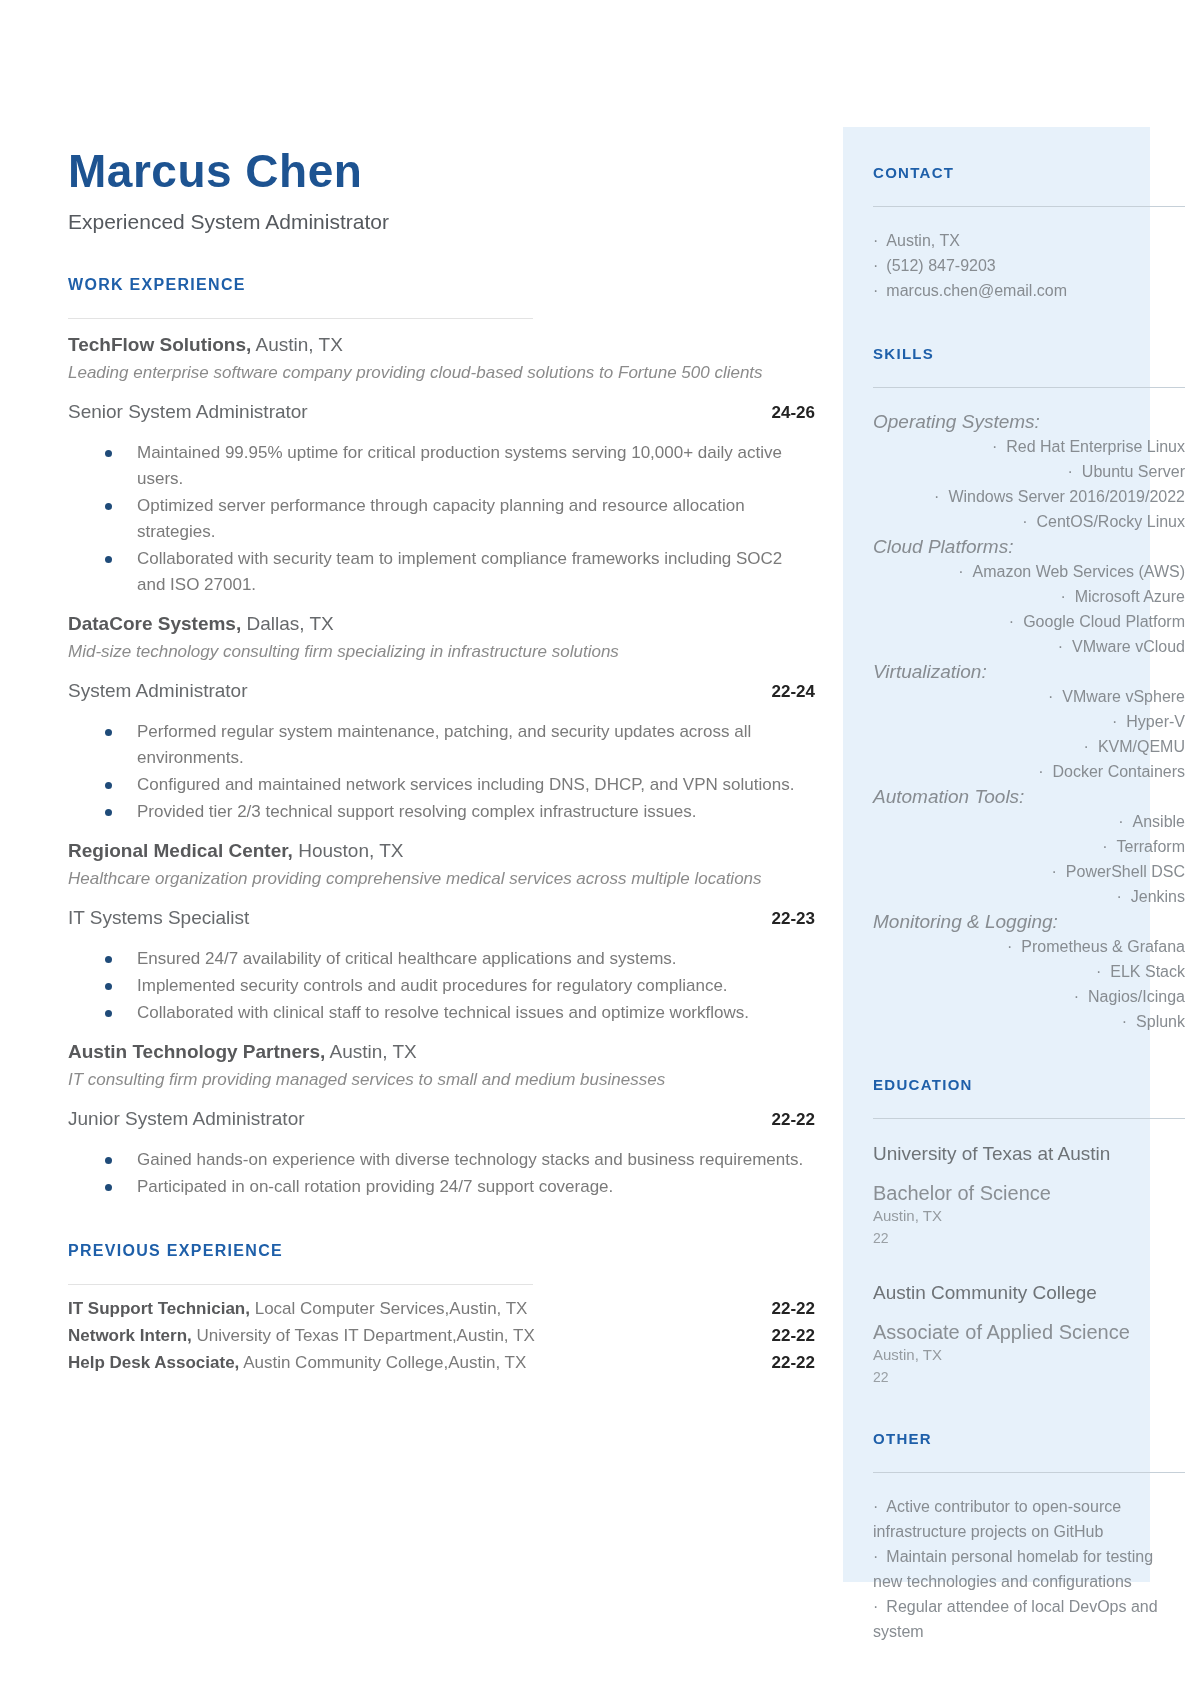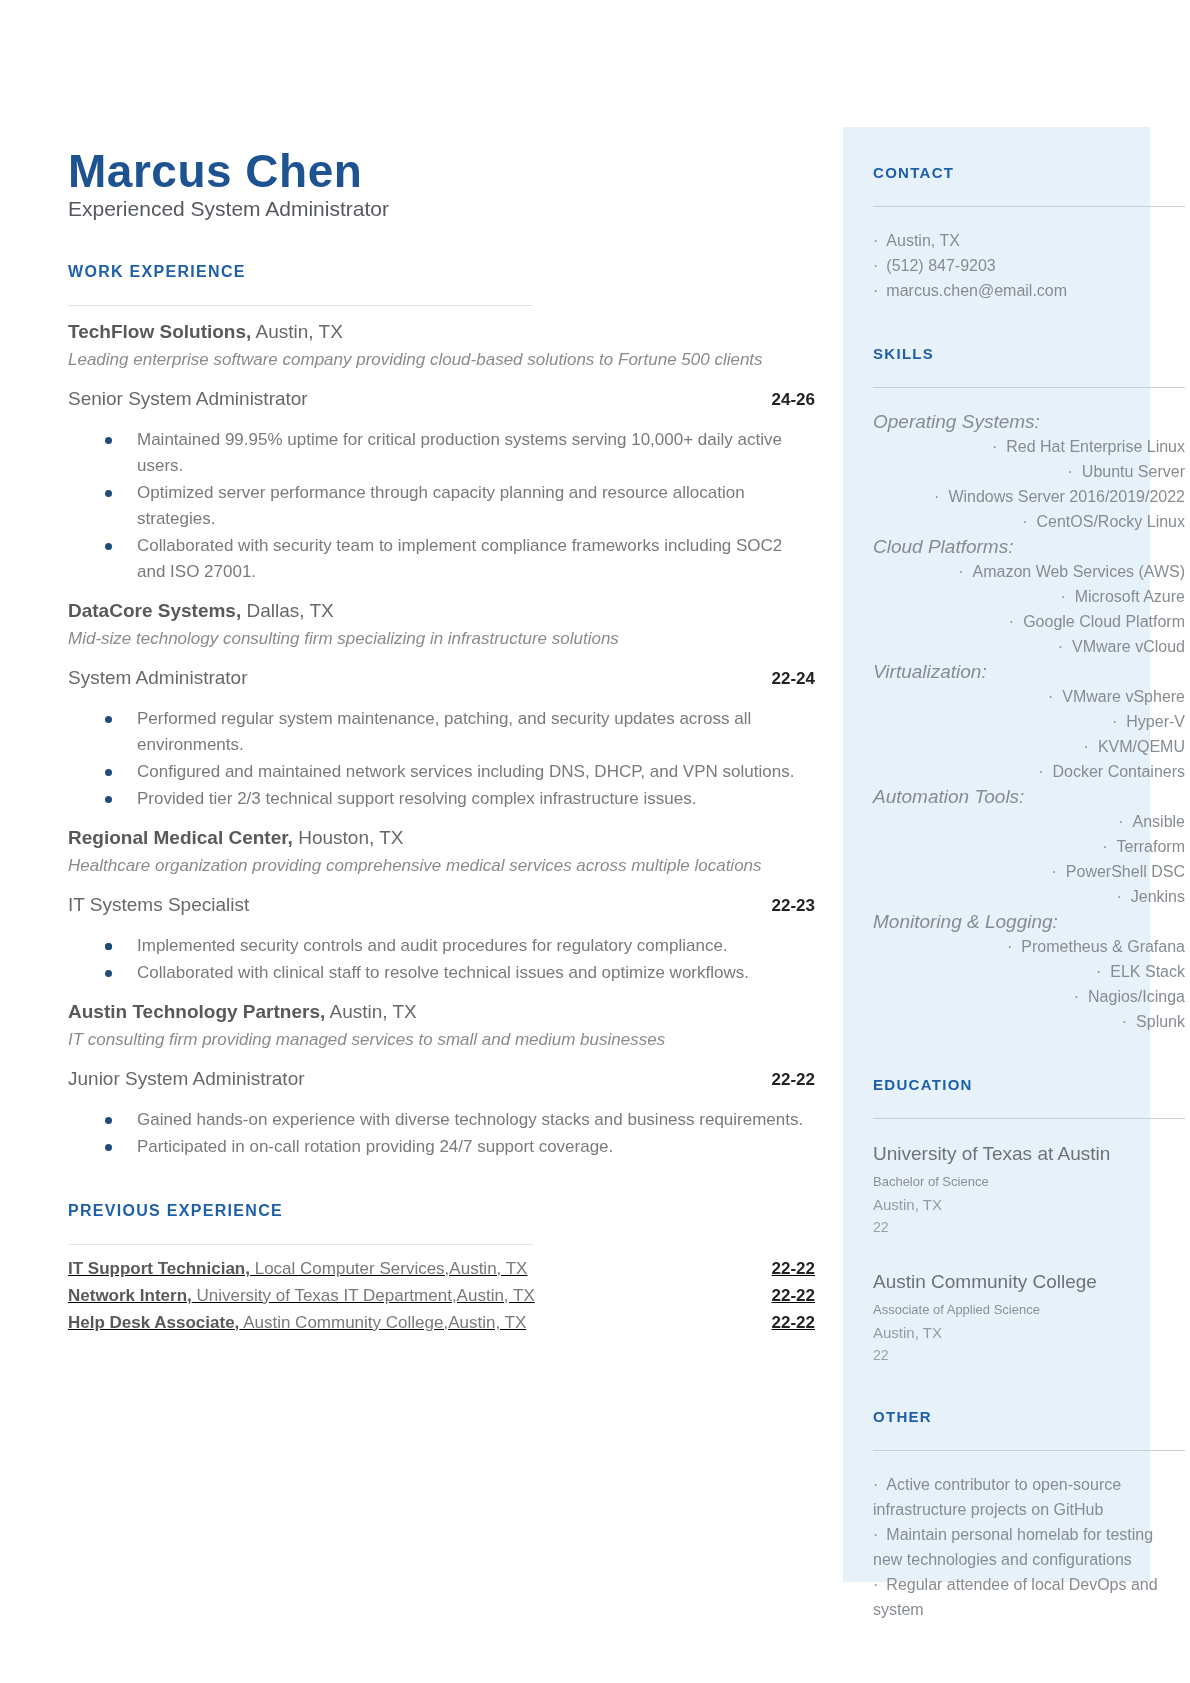--- a/index.html
+++ b/index.html
@@ -14,21 +14,21 @@
 
   
   .main {
     position:absolute; left:68px; top:146px; width:747px;
   }
   .name {
     font-size:46px; font-weight:800; letter-spacing:0.5px;
     color:#1d5391; line-height:1.1;
   }
   .subtitle {
-    font-size:21px; color:#55595e;
+    margin-top:13px; font-size:21px; color:#55595e;
   }
   .section-heading {
     margin-top:42px; font-size:16px; font-weight:800;
     letter-spacing:1.3px; color:#1e5fa9;
   }
   .main .rule {
     border:none; border-top:1px solid #e3e3e3;
     width:465px; margin:24px 0 10px 0;
   }
   .company-line { margin-top:15px; font-size:19px; color:#66696c; }
@@ -47,21 +47,21 @@
   ul.job-bullets li {
     position:relative; padding-left:69px;
     font-size:17px; color:#7a7a7a; line-height:26px; margin:1px 0;
   }
   ul.job-bullets li .dot {
     position:absolute; left:37px; top:10px;
     width:7px; height:7px; border-radius:50%; background:#1f4b79;
   }
   .prev-row {
     display:flex; justify-content:space-between; align-items:baseline;
-    font-size:17px; line-height:27px;text-decoration:underline;
+    font-size:17px; line-height:27px;
   }
   .prev-row .prev-left { color:#7a7a7a; }
   .prev-row .prev-left strong { font-weight:700; color:#58595b; }
   .prev-row .prev-dates { font-size:17px; font-weight:600; color:#232323; }
 
   
   .sidebar { position:absolute; left:843px; top:127px; width:368px; }
   .sidebar-bg {
     position:absolute; left:0; top:0; width:307px; height:1455px;
     background:#e7f1fa;
@@ -83,21 +83,21 @@
   .skill-label {
     font-style:italic; font-size:19px; color:#878c91; line-height:25px;
   }
   .skill-item {
     font-size:16px; color:#878c91; line-height:25px; text-indent:12px;text-align:right;
   }
   .skill-item::before { content:"\00B7"; margin-right:9px; }
   .edu-school { margin-top:0; }
   .edu-school + .edu-school { margin-top:30px; }
   .edu-name { font-size:19px; color:#6e7377; line-height:27px; }
-  .edu-degree { margin-top:3px; font-size:13px; color:#8a8f94; line-height:24px; }
+  .edu-degree { margin-top:14px; font-size:20px; color:#8a8f94; line-height:24px; }
   .edu-loc { font-size:15px; color:#959ba0; line-height:22px; }
   .edu-year { font-size:14px; color:#9aa0a5; line-height:22px; }
 </style>
 </head>
 <body>
 
 <div class="page">
 
   <div class="main">
 
@@ -136,21 +136,21 @@
     </div>
 
     <div>
       <div class="company-line"><strong>Regional Medical Center,</strong><span> Houston, TX</span></div>
       <div class="job-summary">Healthcare organization providing comprehensive medical services across multiple locations</div>
       <div class="role-row">
         <span class="role-title">IT Systems Specialist</span>
         <span class="role-dates">22-23</span>
       </div>
       <ul class="job-bullets">
-        <li><span class="dot"></span></li>
+        <li><span class="dot"></span><span>Ensured 24/7 availability of critical healthcare applications and systems.</span></li>
         <li><span class="dot"></span><span>Implemented security controls and audit procedures for regulatory compliance.</span></li>
         <li><span class="dot"></span><span>Collaborated with clinical staff to resolve technical issues and optimize workflows.</span></li>
       </ul>
     </div>
 
     <div>
       <div class="company-line"><strong>Austin Technology Partners,</strong><span> Austin, TX</span></div>
       <div class="job-summary">IT consulting firm providing managed services to small and medium businesses</div>
       <div class="role-row">
         <span class="role-title">Junior System Administrator</span>

